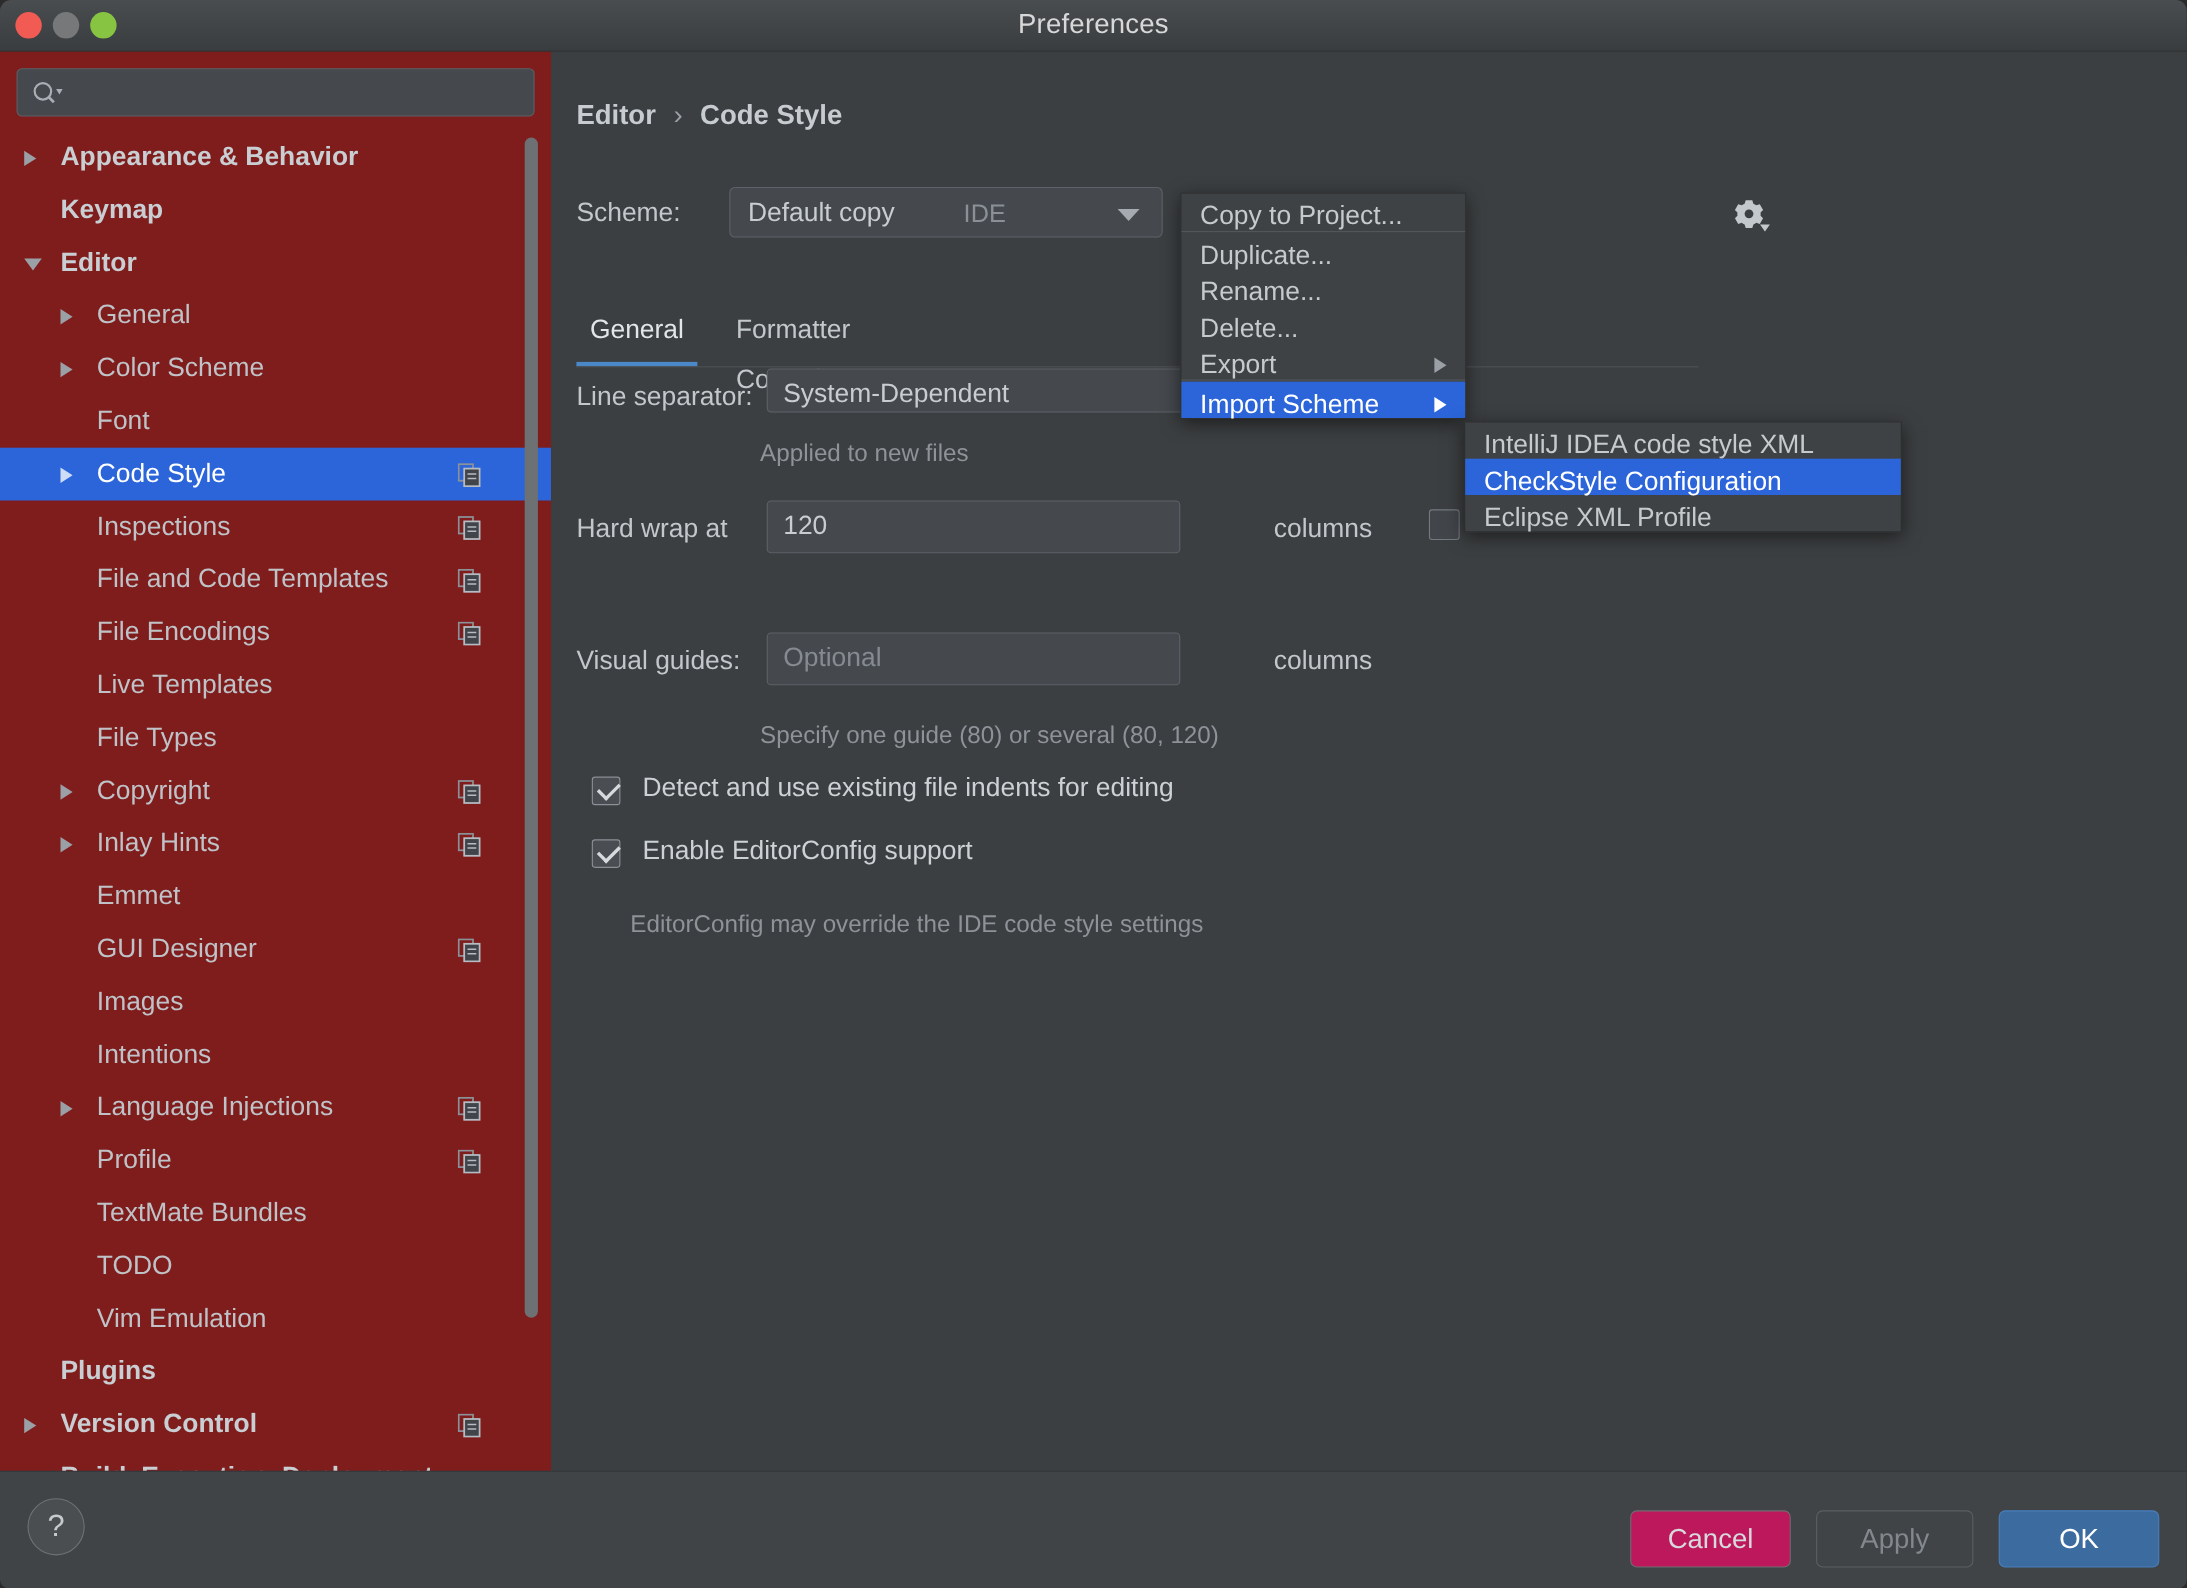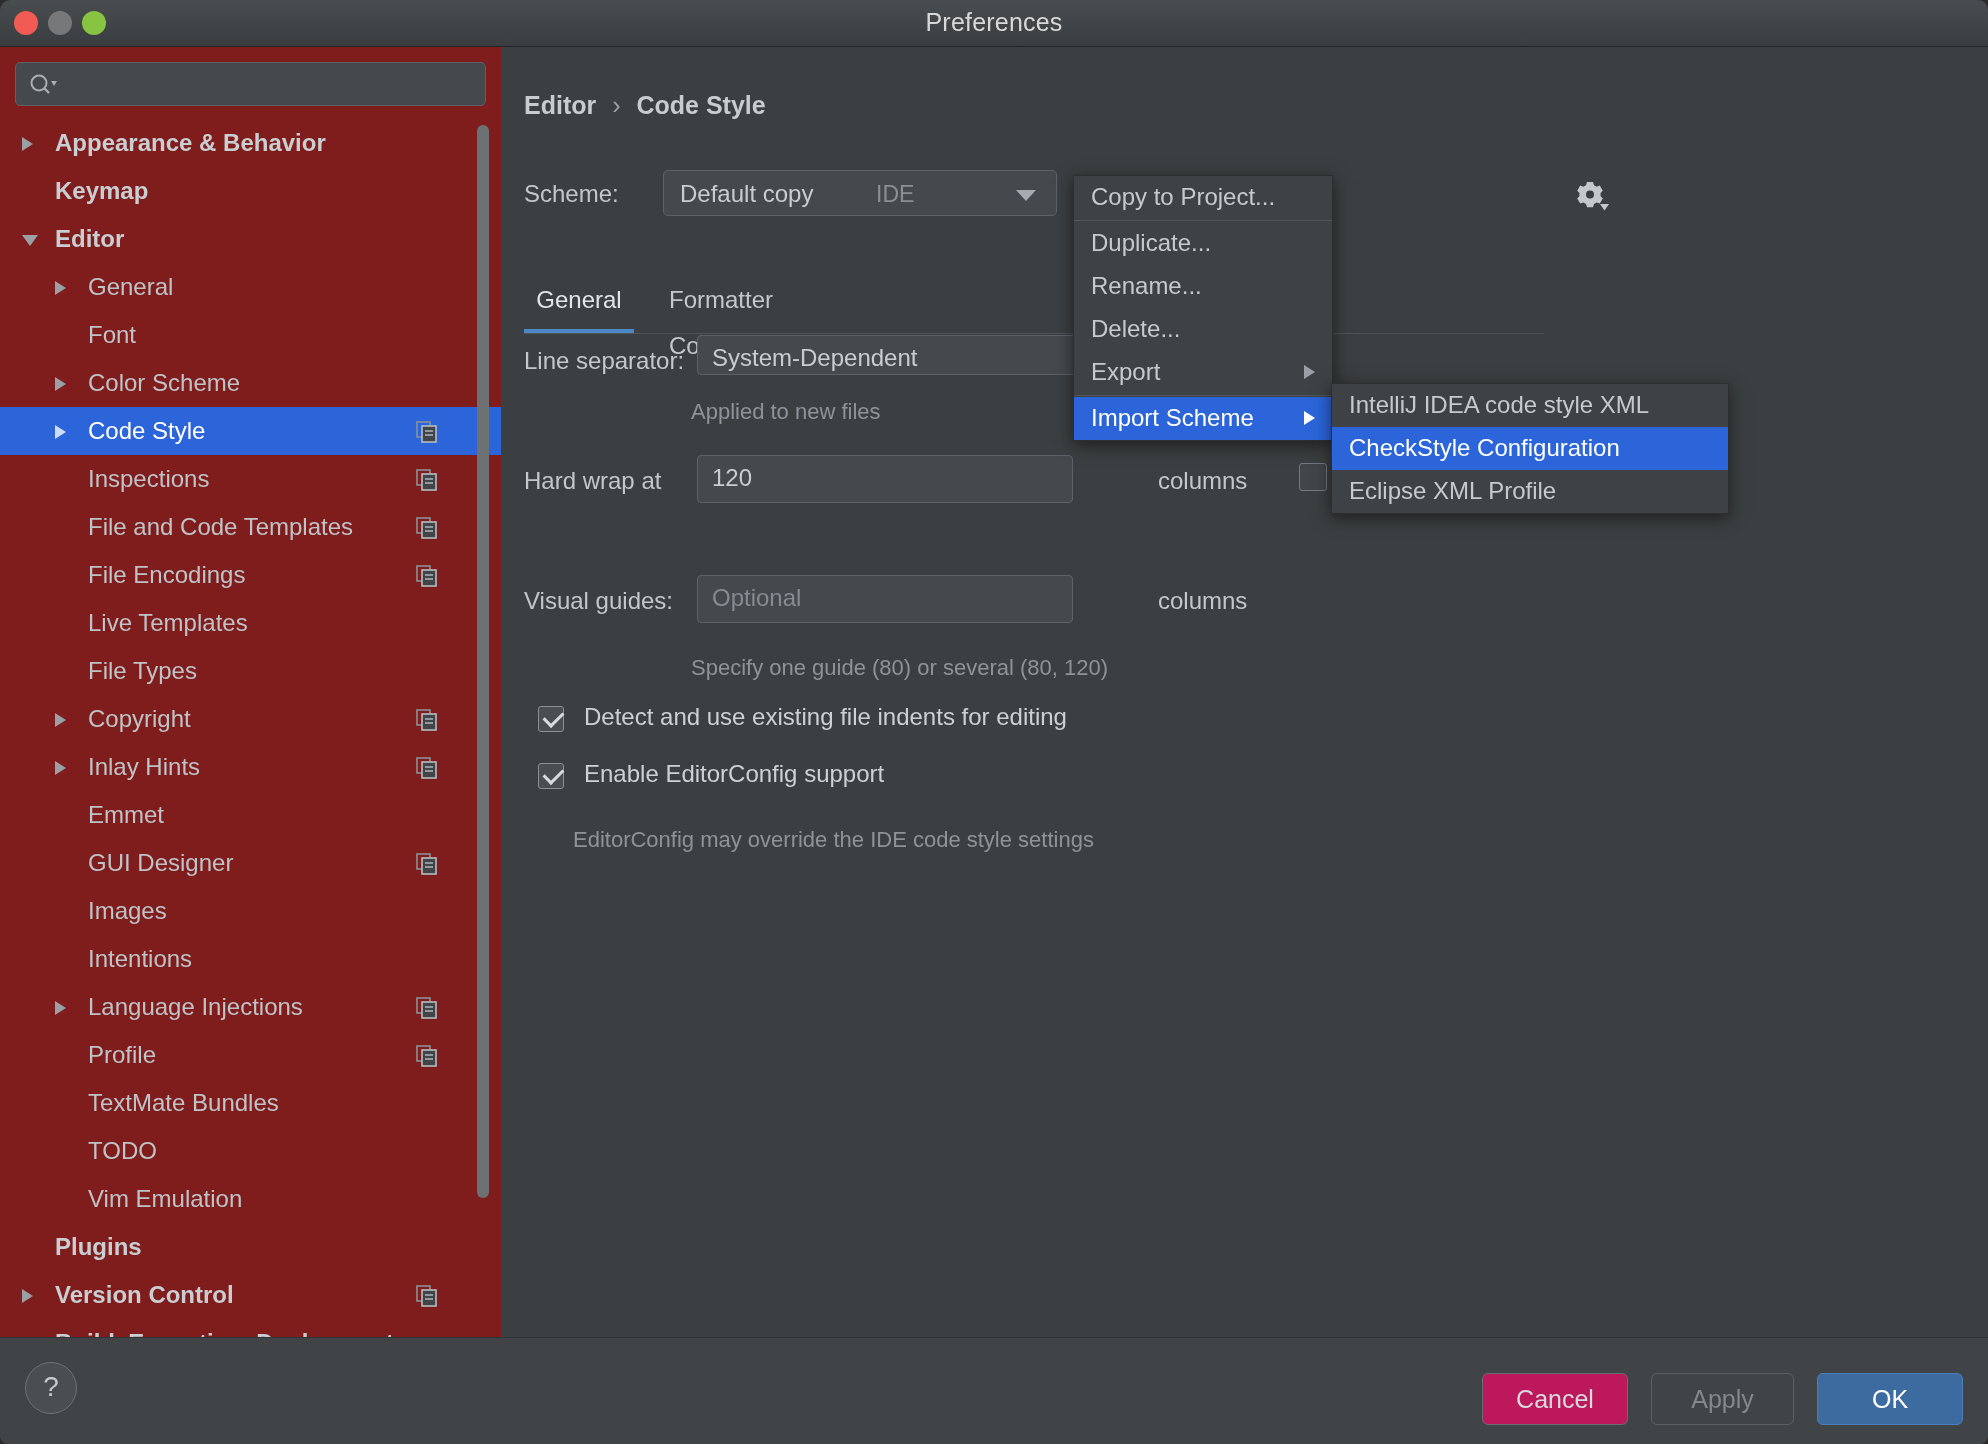--- a/index.html
+++ b/index.html
@@ -306,21 +306,21 @@
     position: absolute;
     background: #3f4244;
     border: 1px solid #2c2e30;
     box-shadow: 0 4px 16px rgba(0,0,0,0.55);
     z-index: 30;
   }
   .menu1 { left: 1073px; top: 175px; width: 258px; }
   .menu2 { left: 1331px; top: 383px; width: 396px; }
   .mi {
     position: relative;
-    height: 43px;
+    height: 33px;
     line-height: 41px;
     padding-left: 17px;
     font-size: 24px;
     color: #c5cacd;
     white-space: nowrap;
     cursor: default;
   }
   .mi.hl { background: #2b65d9; color: #ffffff; }
   .mi .sub-arrow {
     position: absolute;
@@ -427,25 +427,25 @@
         </div>
         <div class="node d0 bold">
           <span class="arrow down"></span>
           <span class="lbl">Editor</span>
         </div>
         <div class="node d1">
           <span class="arrow"></span>
           <span class="lbl">General</span>
         </div>
         <div class="node d1">
+          <span class="arrow"></span>
+          <span class="lbl">Color Scheme</span>
+        </div>
+        <div class="node d1">
           <span class="lbl">Font</span>
-        </div>
-        <div class="node d1">
-          <span class="arrow"></span>
-          <span class="lbl">Color Scheme</span>
         </div>
         <div class="node d1 sel">
           <span class="arrow"></span>
           <span class="lbl">Code Style</span>
           <svg class="copyicon" viewBox="0 0 22 22">
             <rect x="1" y="1" width="13" height="15" fill="none" stroke="#8b9198" stroke-width="1.6"></rect>
             <rect x="6" y="5" width="14" height="16" fill="#41454a" stroke="#b6bcc2" stroke-width="1.6"></rect>
             <line x1="9" y1="10" x2="17" y2="10" stroke="#b6bcc2" stroke-width="1.4"></line>
             <line x1="9" y1="14" x2="17" y2="14" stroke="#b6bcc2" stroke-width="1.4"></line>
           </svg>

